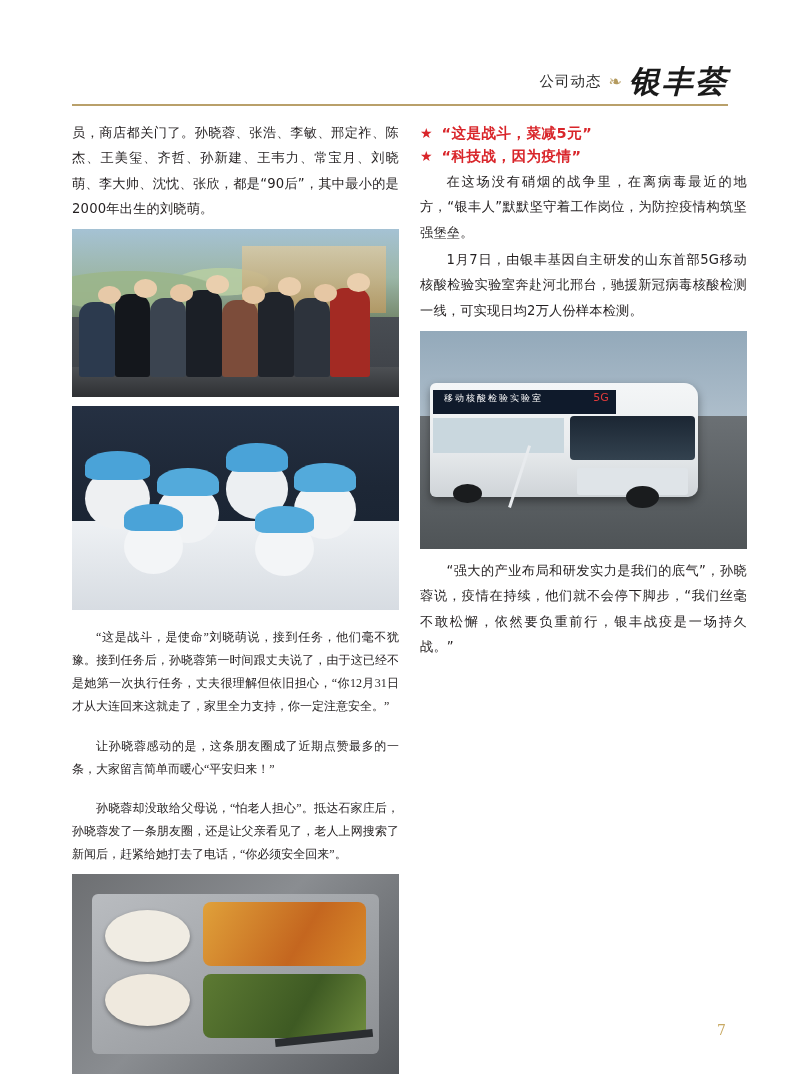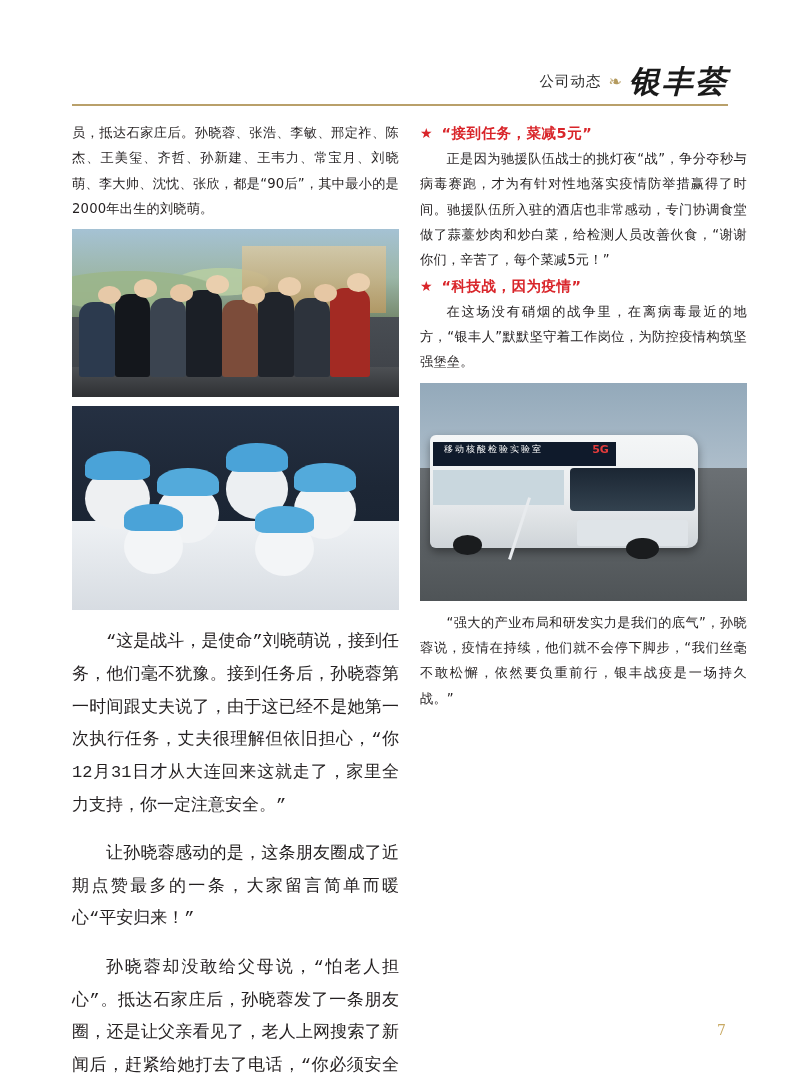--- a/index.html
+++ b/index.html
@@ -158,26 +158,26 @@
     background: linear-gradient(135deg, #6d6f72 0%, #8a8d91 45%, #55585c 100%);
   }
 
   
   .photo-bus {
     height: 218px;
     background: linear-gradient(to bottom, #8fa5b6 0%, #9db2c0 38%, #6a6f73 39%, #5b6064 100%);
   }
 
   .caption {
-    font-size: 17px;
+    font-size: 12px;
     line-height: 1.92;
     text-align: justify;
     text-indent: 2em;
     margin: 16px 0 2px 0;
-    font-family: Liberation Mono, monospace;
+    font-family: Liberation Serif, serif;
   }
 
   .page-number {
     position: absolute;
     right: 74px;
     bottom: 48px;
     font-size: 14px;
     color: #c8a963;
     font-family: "DejaVu Serif", serif;
   }
@@ -188,21 +188,21 @@
 <div class="page">
 
   <div class="header">
     <span class="header-label">公司动态</span>
     <span class="header-mark">❧</span>
     <span class="header-logo">银丰荟</span>
   </div>
   <div class="header-rule"></div>
 
   <div class="col col-left">
-    <p class="body">员，抵达石家庄后。孙晓蓉、张浩、李敏、邢定祚、陈杰、王美玺、齐哲、孙新建、王韦力、常宝月、刘晓萌、李大帅、沈忱、张欣，都是“90后”，其中最小的是2000年出生的刘晓萌。</p>
+    <p class="body">员，商店都关门了。孙晓蓉、张浩、李敏、邢定祚、陈杰、王美玺、齐哲、孙新建、王韦力、常宝月、刘晓萌、李大帅、沈忱、张欣，都是“90后”，其中最小的是2000年出生的刘晓萌。</p>
 
     <div class="photo photo-group">
       <div class="ph1-mural"></div>
       <div class="ph1-build"></div>
       <div class="ph1-floor"></div>
       <div class="ph1-people">
         <i style="left:2%;width:11%;height:72%;background:#2c3a4e;"></i>
         <i style="left:13%;width:11%;height:80%;background:#14171c;"></i>
         <i style="left:24%;width:11%;height:76%;background:#3b4450;"></i>
         <i style="left:35%;width:11%;height:84%;background:#1b1f26;"></i>
@@ -248,39 +248,39 @@
       <div style="position:absolute;left:40%;top:14%;width:50%;height:32%;background:linear-gradient(120deg,#e0a13a,#c4661f 60%,#d98b2a);border-radius:8px;"></div>
       <div style="position:absolute;left:40%;top:50%;width:50%;height:32%;background:linear-gradient(120deg,#5d7a33,#3e5a23 60%,#6f8c3d);border-radius:8px;"></div>
       <div style="position:absolute;left:62%;top:80%;width:30%;height:4%;background:#2a2d30;transform:rotate(-6deg);"></div>
     </div>
   </div>
 
   <div class="col col-right">
 
     <div class="subhead">
       <span class="star">★</span>
-      <span class="subhead-text">“接到任务，菜减5元”</span>
-    </div>
-
-    <p class="body indent">正是因为驰援队伍战士的挑灯夜“战”，争分夺秒与病毒赛跑，才为有针对性地落实疫情防举措赢得了时间。驰援队伍所入驻的酒店也非常感动，专门协调食堂做了蒜薹炒肉和炒白菜，给检测人员改善伙食，“谢谢你们，辛苦了，每个菜减5元！”</p>
+      <span class="subhead-text">“这是战斗，菜减5元”</span>
+    </div>
+
 
     <div class="subhead">
       <span class="star">★</span>
       <span class="subhead-text">“科技战，因为疫情”</span>
     </div>
 
     <p class="body indent">在这场没有硝烟的战争里，在离病毒最近的地方，“银丰人”默默坚守着工作岗位，为防控疫情构筑坚强堡垒。</p>
+    <p class="body indent">1月7日，由银丰基因自主研发的山东首部5G移动核酸检验实验室奔赴河北邢台，驰援新冠病毒核酸检测一线，可实现日均2万人份样本检测。</p>
 
     <div class="photo photo-bus">
       <div style="position:absolute;left:0;top:0;width:100%;height:40%;background:linear-gradient(to bottom,#93a9ba,#aebecb);"></div>
       <div style="position:absolute;left:0;top:39%;width:100%;height:61%;background:linear-gradient(to bottom,#6b7074,#4f5457);"></div>
       <div style="position:absolute;left:3%;top:24%;width:82%;height:52%;background:linear-gradient(to bottom,#f4f6f7 0%,#e9ecee 55%,#cfd4d8 100%);border-radius:6px 14px 10px 6px;box-shadow:0 4px 10px rgba(0,0,0,.4);"></div>
       <div style="position:absolute;left:4%;top:27%;width:56%;height:11%;background:#0f1a2b;">
         <span style="position:absolute;left:6%;top:7%;font-size:9px;color:#fff;letter-spacing:2px;font-family:Liberation Serif, serif;">移动核酸检验实验室</span>
-        <span style="position:absolute;right:4%;top:4%;font-size:11px;color:#e23b3b;font-weight:bold;font-family:'DejaVu Sans',sans-serif;">5G</span>
+        <span style="position:absolute;right:4%;top:4%;font-size:11px;color:#e23b3b;font-weight:normal;font-family:'DejaVu Sans',sans-serif;">5G</span>
       </div>
       <div style="position:absolute;left:4%;top:40%;width:40%;height:16%;background:#c9d7de;"></div>
       <div style="position:absolute;left:46%;top:39%;width:38%;height:20%;background:linear-gradient(180deg,#1b2633,#33424f);border-radius:4px;"></div>
       <div style="position:absolute;left:48%;top:63%;width:34%;height:12%;background:#dfe4e8;border-radius:3px;"></div>
       <div style="position:absolute;left:10%;top:70%;width:9%;height:9%;background:#1a1c1e;border-radius:50%;"></div>
       <div style="position:absolute;left:63%;top:71%;width:10%;height:10%;background:#1a1c1e;border-radius:50%;"></div>
       <div style="position:absolute;left:30%;top:52%;width:3px;height:30%;background:#e8ebee;transform:rotate(18deg);"></div>
     </div>
 
     <p class="body indent">“强大的产业布局和研发实力是我们的底气”，孙晓蓉说，疫情在持续，他们就不会停下脚步，“我们丝毫不敢松懈，依然要负重前行，银丰战疫是一场持久战。”</p>

